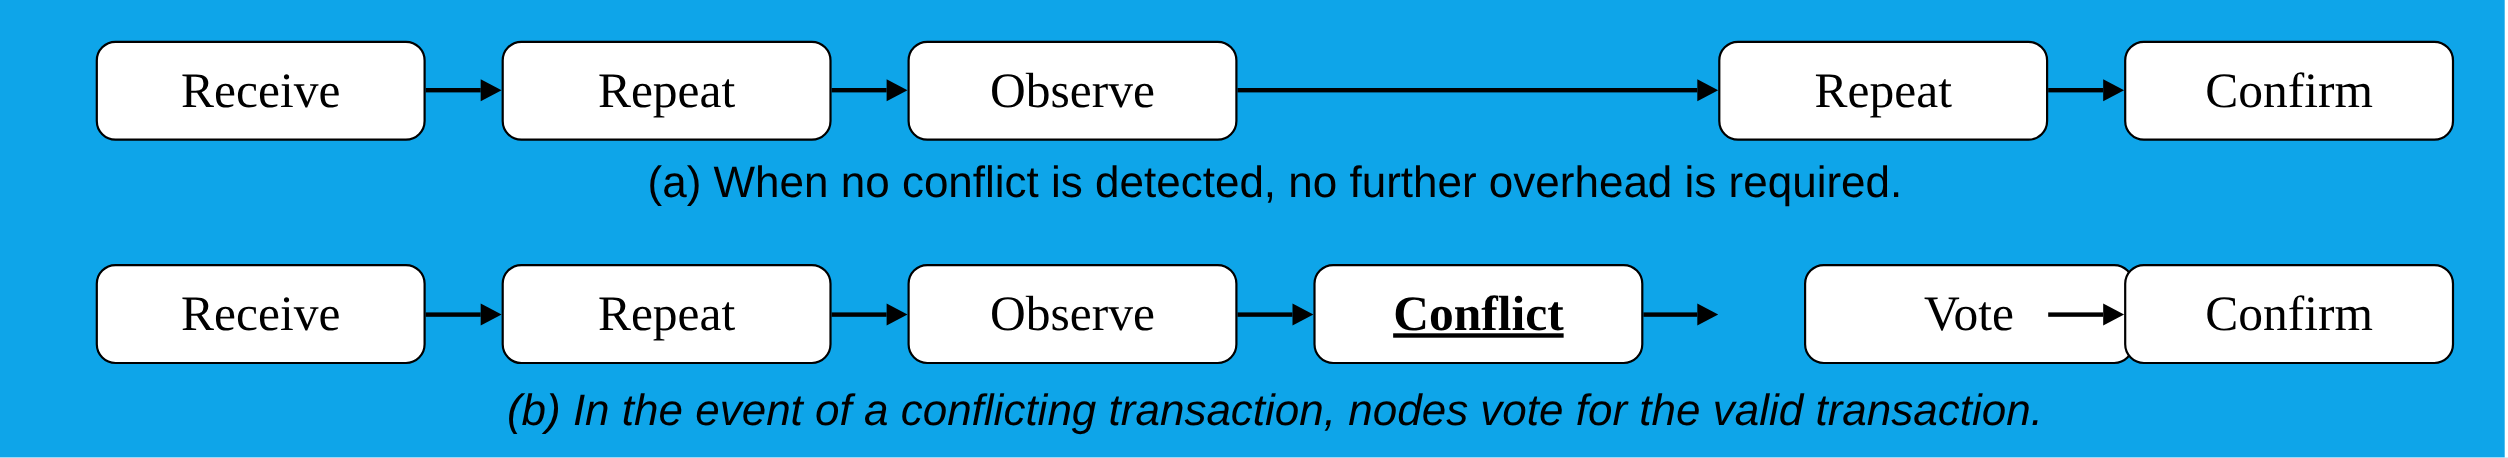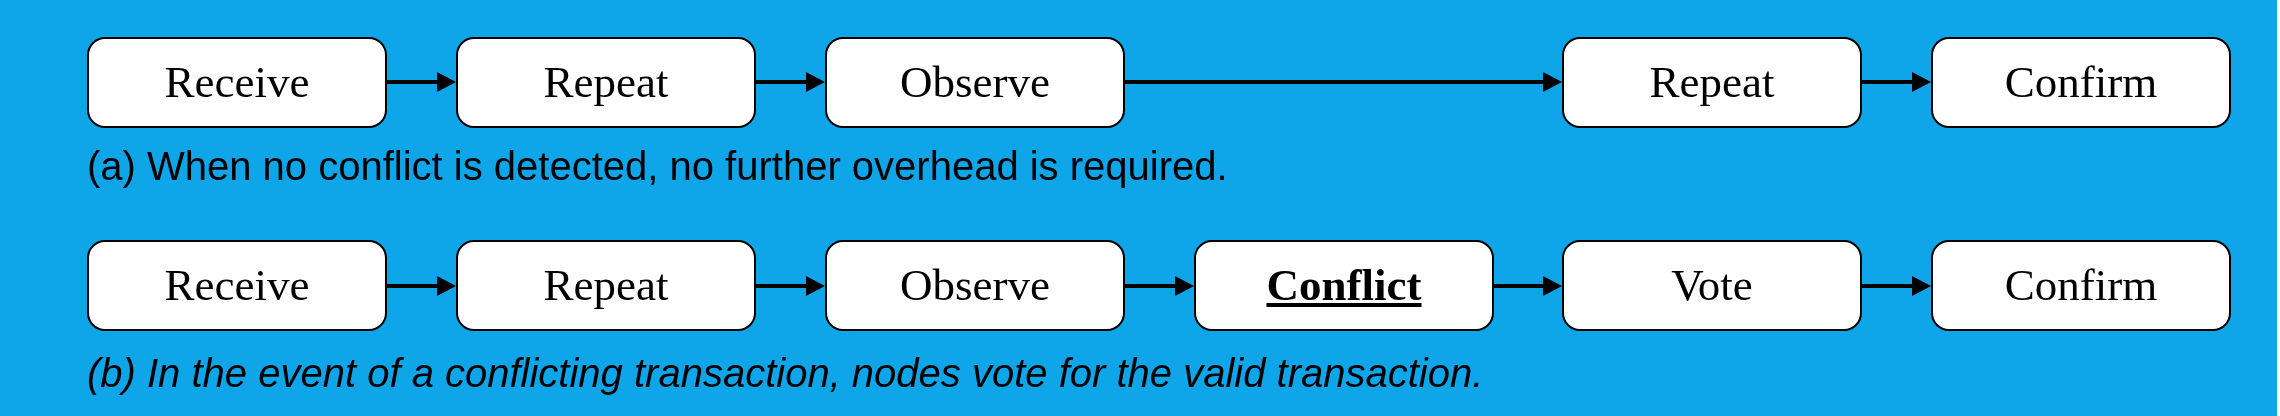--- a/index.html
+++ b/index.html
@@ -53,20 +53,21 @@
     width: 0;
     height: 0;
     border-left: 19px solid #000000;
     border-top: 10px solid transparent;
     border-bottom: 10px solid transparent;
   }
   .caption {
     position: absolute;
     left: 87px;
     width: 2144px;
+    text-align: center;
     font-family: "Liberation Sans", sans-serif;
     font-size: 40px;
     color: #000000;
     white-space: nowrap;
     line-height: 1.15;
   }
   .caption.capA { top: 143px; }
   .caption.capB { top: 350px; font-style: italic; }
 </style>
 </head>
@@ -116,21 +117,21 @@
     <div class="box" style="left:825px">
       <span class="label">Observe</span>
     </div>
     <div class="arrow" style="left:1125px; width:50px"></div>
 
     <div class="box" style="left:1194px">
       <span class="label bold">Conflict</span>
     </div>
     <div class="arrow" style="left:1494px; width:49px"></div>
 
-    <div class="box" style="left:1562px">
+    <div class="box" style="left:1640px">
       <span class="label">Vote</span>
     </div>
     <div class="arrow" style="left:1862px; width:50px"></div>
 
     <div class="box" style="left:1931px">
       <span class="label">Confirm</span>
     </div>
 
     <div class="caption capB">(b) In the event of a conflicting transaction, nodes vote for the valid transaction.</div>
   </div>

